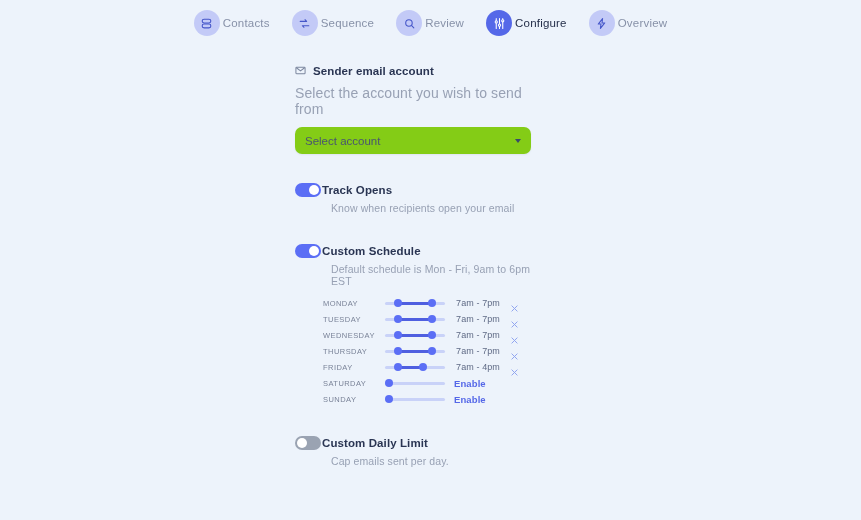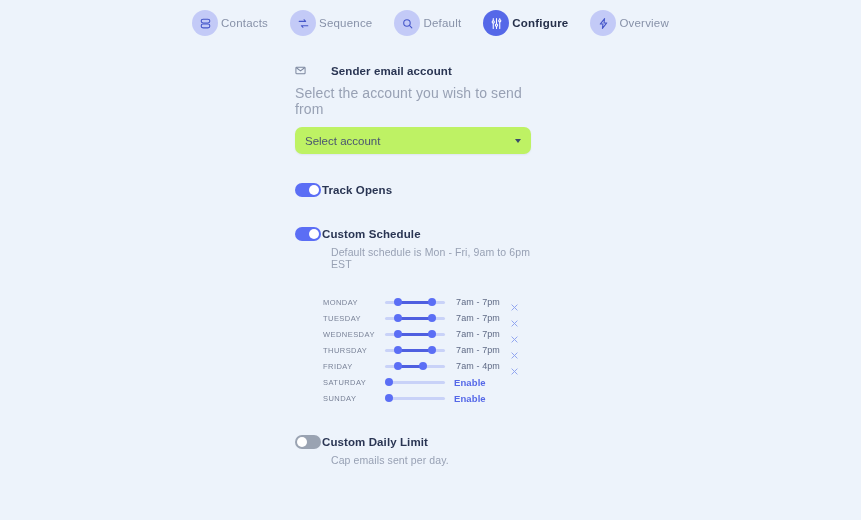--- a/index.html
+++ b/index.html
@@ -42,55 +42,55 @@
     flex: 0 0 auto;
   }
   .step-icon svg { display: block; }
   .step-label {
     font-size: 11.5px;
     color: #8791a8;
     letter-spacing: .2px;
     white-space: nowrap;
   }
   .step.active .step-icon { background: #5568e8; }
-  .step.active .step-label { color: #252f4a; font-weight: bold; }
+  .step.active .step-label { color: #252f4a; font-weight: normal; }
 
   
   .content {
     position: absolute;
     left: 295px;
     top: 62px;
     width: 236px;
   }
 
   .section { margin-bottom: 0; }
 
   .section-head {
     display: flex;
     align-items: center;
-    gap: 25px;
+    gap: 7px;
   }
   .section-title {
     font-size: 11.5px;
     font-weight: bold;
     color: #2a3553;
     letter-spacing: .1px;
   }
   .section-sub {
     font-size: 14px;
     color: #98a1b4;
     margin-top: 5px;
     letter-spacing: .1px;
   }
 
   
   .select-wrap { margin-top: 10px; }
   .select-box {
     height: 27px;
-    background: #bef264;
+    background: #84cc16;
     border-radius: 7px;
     display: flex;
     align-items: center;
     padding: 0 10px;
     box-shadow: 0 1px 2px rgba(40,60,110,.07);
     cursor: pointer;
   }
   .select-value {
     font-size: 11.5px;
     color: #4a5570;
@@ -136,21 +136,21 @@
     margin-left: 36px;
     letter-spacing: .1px;
   }
 
   .block-opens     { margin-top: 29px; }
   .block-clicks    { margin-top: 29px; }
   .block-schedule  { margin-top: 30px; }
   .block-limit     { margin-top: 29px; }
 
   
-  .days { margin-top: 24px; margin-left: 28px; }
+  .days { margin-top: 8px; margin-left: 28px; }
   .day-row {
     display: flex;
     align-items: center;
     height: 16px;
   }
   .day-name {
     font-size: 7.5px;
     color: #7a8398;
     letter-spacing: .45px;
     width: 62px;
@@ -237,21 +237,21 @@
     <span class="step-label">Sequence</span>
   </div>
 
   <div class="step">
     <span class="step-icon">
       <svg width="13" height="13" viewBox="0 0 24 24" fill="none" stroke="#4556c9" stroke-width="2" stroke-linecap="round">
         <circle cx="11" cy="11" r="6"></circle>
         <path d="M16 16l4 4"></path>
       </svg>
     </span>
-    <span class="step-label">Default</span>
+    <span class="step-label">Review</span>
   </div>
 
   <div class="step active">
     <span class="step-icon">
       <svg width="13" height="13" viewBox="0 0 24 24" fill="none" stroke="#ffffff" stroke-width="2" stroke-linecap="round">
         <path d="M6 3v18M12 3v18M18 3v18"></path>
         <circle cx="6" cy="9" r="2" fill="#5568e8"></circle>
         <circle cx="12" cy="15" r="2" fill="#5568e8"></circle>
         <circle cx="18" cy="7" r="2" fill="#5568e8"></circle>
       </svg>
@@ -291,20 +291,21 @@
     </div>
   </div>
 
   <div class="section block-opens">
     <div class="toggle-row">
       <span class="toggle on">
           <span class="knob"></span>
         </span>
       <span class="section-title">Track Opens</span>
     </div>
+    <div class="toggle-desc">Know when recipients open your email</div>
   </div>
 
 
   <div class="section block-schedule">
     <div class="toggle-row">
       <span class="toggle on">
           <span class="knob"></span>
         </span>
       <span class="section-title">Custom Schedule</span>
     </div>

